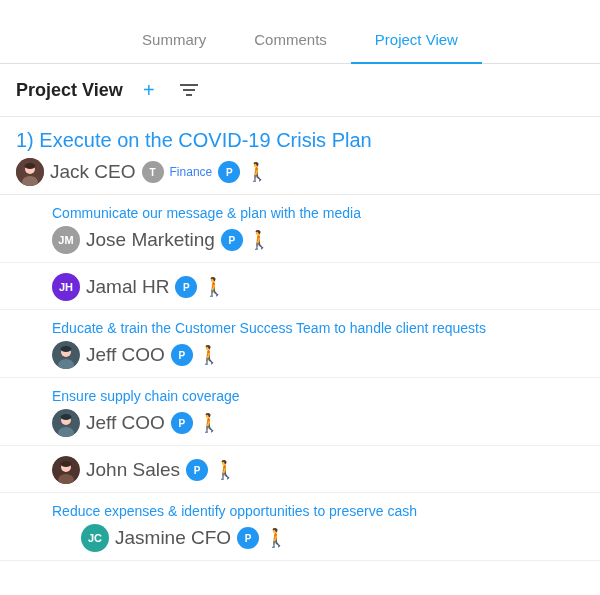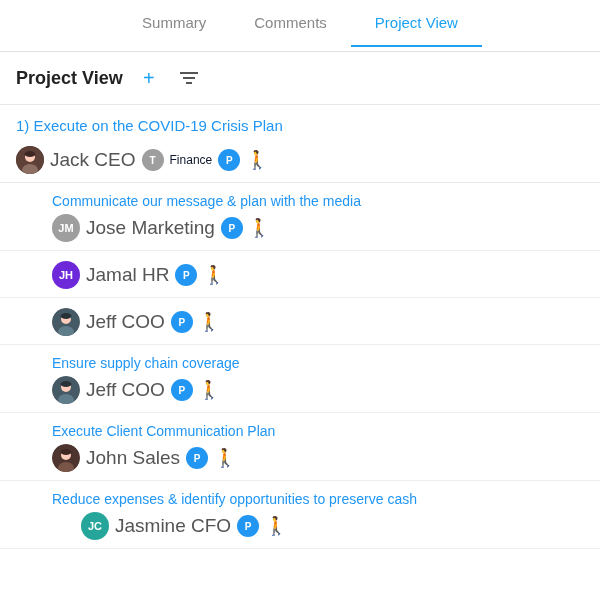--- a/index.html
+++ b/index.html
@@ -9,24 +9,24 @@
       color: #333;
       width: 600px;
       min-height: 595px;
       overflow-x: hidden;
     }
 
     
     .tab-bar {
       display: flex;
       justify-content: center;
-      align-items: flex-start;
+      align-items: flex-end;
       border-bottom: 1px solid #e0e0e0;
       padding: 0 20px;
-      height: 52px;
+      height: 64px;
     }
     .tab-item {
       padding: 14px 24px;
       font-size: 15px;
       color: #888;
       cursor: pointer;
       border-bottom: 2px solid transparent;
       margin-bottom: -1px;
       text-decoration: none;
     }
@@ -69,24 +69,24 @@
       width: 28px;
       height: 28px;
     }
 
     
     .project-row {
       padding: 12px 16px 8px 16px;
       border-bottom: 1px solid #e8e8e8;
     }
     .project-title {
-      font-size: 15px;
+      font-size: 20px;
       color: #2196F3;
       font-weight: 500;
-      margin-bottom: 12px;
+      margin-bottom: 6px;
       cursor: pointer;
     }
     .assignees-row {
       display: flex;
       align-items: center;
       gap: 6px;
       flex-wrap: wrap;
     }
 
     
@@ -198,21 +198,21 @@
     <div class="avatar-photo avatar-jack">
       <svg width="28" height="28" viewBox="0 0 28 28">
         <circle cx="14" cy="14" r="14" fill="#5d4037"></circle>
         <circle cx="14" cy="11" r="5" fill="#ffccbc"></circle>
         <ellipse cx="14" cy="24" rx="8" ry="6" fill="#8d6e63"></ellipse>
         <ellipse cx="14" cy="8" rx="5.5" ry="3" fill="#3e2723"></ellipse>
       </svg>
     </div>
     <span class="assignee-name">Jack CEO</span>
     <span class="badge badge-gray">T</span>
-    <span style="font-size:12px;color:#0f172a;">Finance</span>
+    <span style="font-size:12px;color:#3b82f6;">Finance</span>
     <span class="badge badge-blue">P</span>
     <span class="walk-icon">🚶</span>
   </div>
 </div>
 
 <div class="subtask-row">
   <div class="subtask-title">Communicate our message &amp; plan with the media</div>
   <div class="assignees-row">
     <div class="avatar avatar-jm">JM</div>
     <span class="assignee-name">Jose Marketing</span>
@@ -224,20 +224,21 @@
 <div class="subtask-row">
   <div class="assignees-row">
     <div class="avatar avatar-jh">JH</div>
     <span class="assignee-name">Jamal HR</span>
     <span class="badge badge-blue">P</span>
     <span class="walk-icon-blue">🚶</span>
   </div>
 </div>
 
 <div class="subtask-row">
+  <div class="subtask-title">Educate &amp; train the Customer Success Team to handle client requests</div>
   <div class="assignees-row">
     <div class="avatar-photo">
       <svg width="28" height="28" viewBox="0 0 28 28">
         <circle cx="14" cy="14" r="14" fill="#455a64"></circle>
         <circle cx="14" cy="11" r="5" fill="#ffccbc"></circle>
         <ellipse cx="14" cy="24" rx="8" ry="6" fill="#607d8b"></ellipse>
         <ellipse cx="14" cy="8" rx="5.5" ry="3" fill="#263238"></ellipse>
       </svg>
     </div>
     <span class="assignee-name">Jeff COO</span>
@@ -257,21 +258,20 @@
         <ellipse cx="14" cy="8" rx="5.5" ry="3" fill="#263238"></ellipse>
       </svg>
     </div>
     <span class="assignee-name">Jeff COO</span>
     <span class="badge badge-blue">P</span>
     <span class="walk-icon-blue">🚶</span>
   </div>
 </div>
 
 <div class="subtask-row">
-  <div class="subtask-title">Execute Client Communication Plan</div>
   <div class="assignees-row">
     <div class="avatar-photo">
       <svg width="28" height="28" viewBox="0 0 28 28">
         <circle cx="14" cy="14" r="14" fill="#4e342e"></circle>
         <circle cx="14" cy="11" r="5" fill="#ffccbc"></circle>
         <ellipse cx="14" cy="24" rx="8" ry="6" fill="#795548"></ellipse>
         <ellipse cx="14" cy="8" rx="5.5" ry="3" fill="#3e2723"></ellipse>
       </svg>
     </div>
     <span class="assignee-name">John Sales</span>

